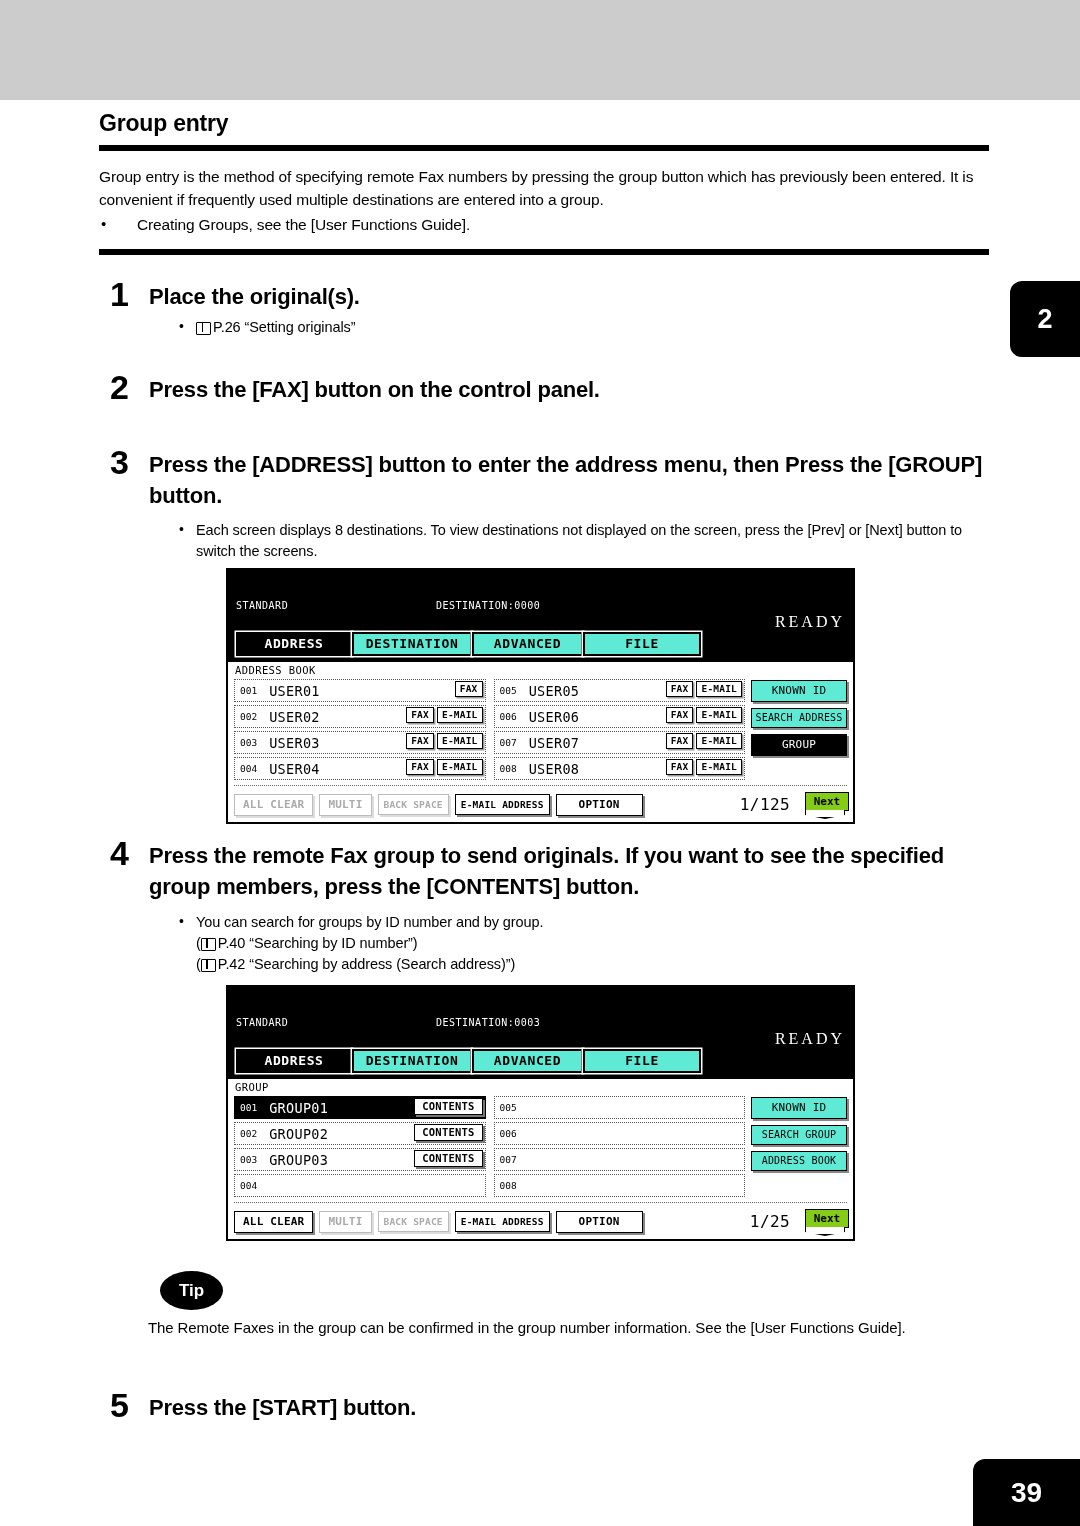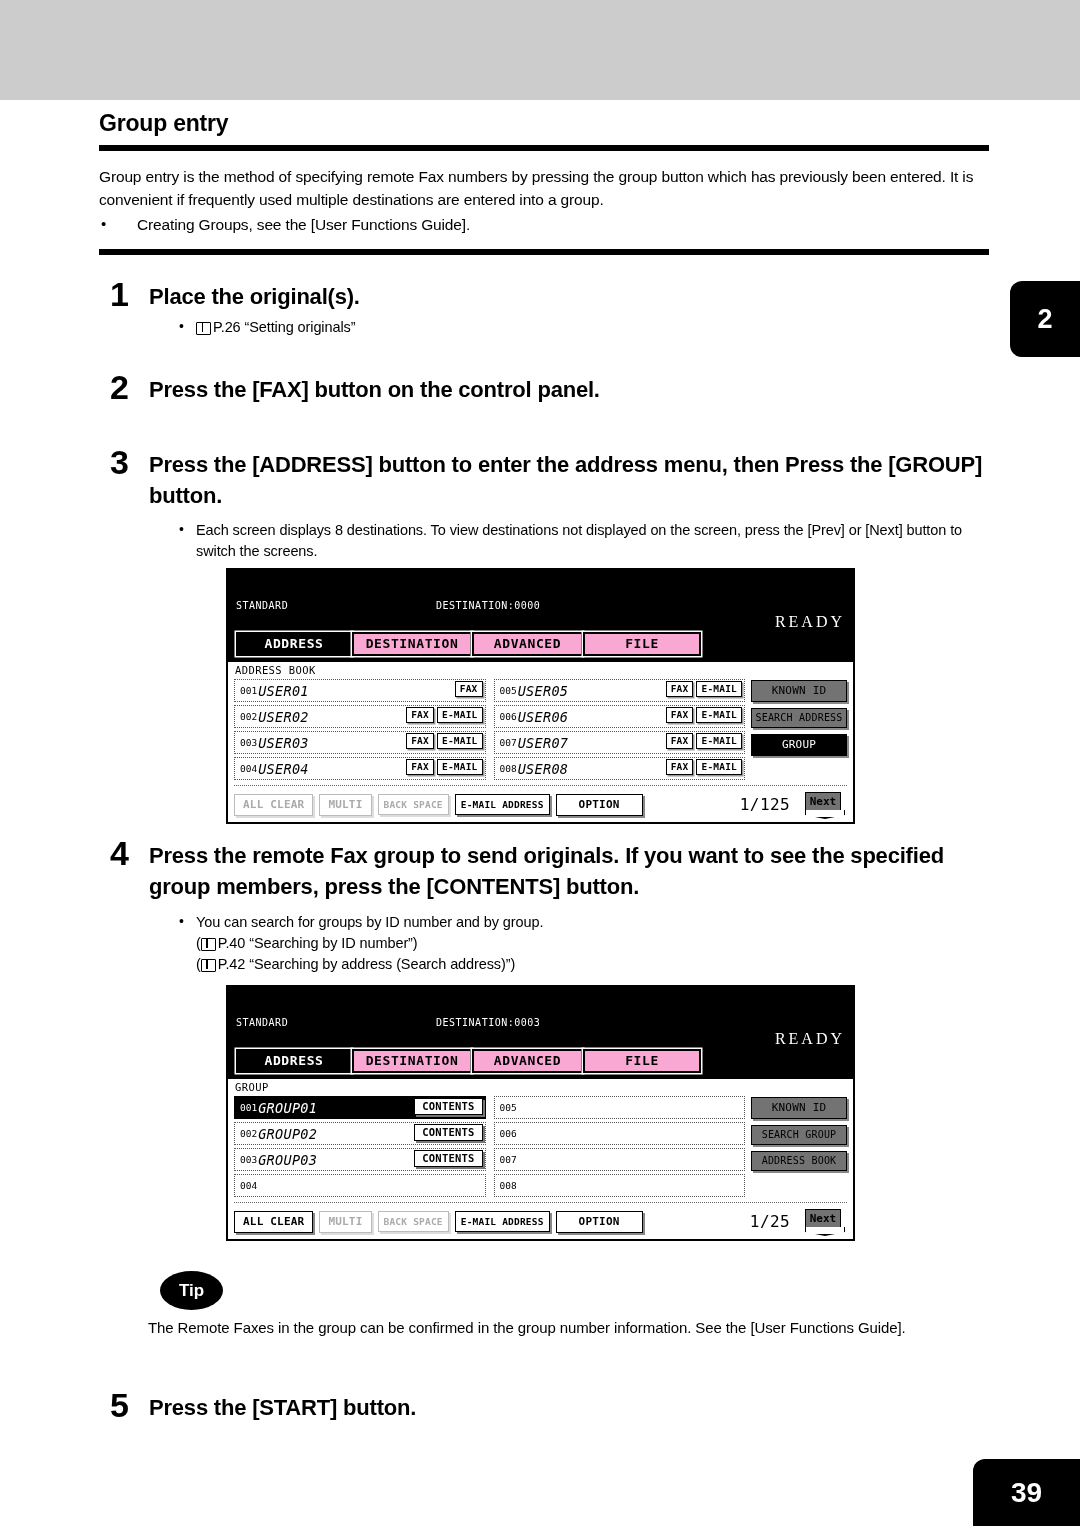--- a/index.html
+++ b/index.html
@@ -101,21 +101,21 @@
   .lcd-statusrow { display: flex; font-size: 10px; letter-spacing: 0.5px; margin-top: 24px; }
   .lcd-statusrow .s1 { width: 200px; }
   .lcd-ready { font-size: 16px; letter-spacing: 3px; margin-top: 2px; font-family: "Liberation Serif", serif; text-align: right; }
 
   .lcd-tabs {
     background: #000; display: flex; padding: 0 8px 6px 8px;
   }
   .tab-btn {
     font-family: "DejaVu Sans Mono", monospace;
     font-size: 13px; font-weight: bold; letter-spacing: 0.6px;
-    background: #f9a8d4; color: #000; border: 2px solid #000;
+    background: #5eead4; color: #000; border: 2px solid #000;
     box-shadow: 0 0 0 1.5px #fff;
     padding: 2px 0 3px 0; text-align: center;
   }
   .tab-btn.sel { background: #000; color: #fff; }
   .tab-btn.w1 { width: 116px; }
   .tab-btn.w2 { width: 120px; }
   .tab-btn.w3 { width: 111px; }
   .tab-btn.w4 { width: 118px; }
 
   .lcd-body { background: #fff; padding: 2px 6px 5px 6px; }
@@ -128,39 +128,39 @@
   .lcd-col { flex: 1; display: flex; flex-direction: column; gap: 3px; }
 
   .entry {
     position: relative; height: 23px; border: 1.5px dotted #555;
     display: flex; align-items: center; padding-left: 5px;
     font-family: "DejaVu Sans Mono", monospace;
   }
   .entry.sel { background: #000; border: 1.5px solid #000; }
   .entry.sel .e-num, .entry.sel .e-name { color: #fff; }
   .e-num { font-size: 9.5px; letter-spacing: 0; }
-  .e-name { font-size: 13.5px; letter-spacing: 0.3px; margin-left: 1px; font-style: italic; }
+  .e-name { font-size: 13.5px; letter-spacing: 0.3px; margin-left: 12px; }
   .e-actions { position: absolute; right: 2px; top: 1px; display: flex; gap: 3px; }
   .minibtn {
     font-family: "DejaVu Sans Mono", monospace;
     font-size: 9.5px; font-weight: bold; letter-spacing: 0.2px;
     border: 1.5px solid #000; background: #fff; color: #000;
     box-shadow: 1.5px 1.5px 0 #999;
     padding: 2px 4px 2px 4px; line-height: 10px;
   }
   .minibtn.wide {
     font-size: 10.5px; padding: 2px 7px 3px 7px;
     box-shadow: 2px 2px 0 #777;
   }
 
   .lcd-side { width: 96px; display: flex; flex-direction: column; gap: 6px; padding-top: 1px; }
   .sidebtn {
     font-family: "DejaVu Sans Mono", monospace;
     font-size: 11px; font-weight: normal; letter-spacing: 0.2px;
-    text-align: center; border: 1.5px solid #000; background: #737373; color: #000;
+    text-align: center; border: 1.5px solid #000; background: #5eead4; color: #000;
     box-shadow: 2px 2px 0 #888;
     padding: 3px 0 4px 0;
   }
   .sidebtn.sel { background: #000; color: #fff; }
   .sidebtn.small { font-size: 10px; }
 
   .lcd-footer {
     display: flex; align-items: center; gap: 6px;
     border-top: 1.5px dotted #666; margin-top: 5px; padding-top: 6px;
   }
@@ -173,22 +173,22 @@
   .footbtn.dim { color: #aaa; border-color: #bbb; box-shadow: 2px 2px 0 #ddd; }
   .footbtn.small { font-size: 9.5px; padding: 4px 5px 4px 5px; }
   .pagecount {
     margin-left: auto; font-family: "DejaVu Sans Mono", monospace;
     font-size: 16px; letter-spacing: 0.4px;
   }
   .nextbtn {
     position: relative; width: 40px; height: 25px; margin-left: 9px; margin-right: 2px;
   }
   .nextbtn .lbl {
-    position: absolute; left: 0; top: 0; width: 36px; height: 19px;
-    border: 1.5px solid #000; background: #737373;
+    position: absolute; left: 0; top: 0; width: 44px; height: 19px;
+    border: 1.5px solid #000; background: #84cc16;
     font-family: "DejaVu Sans Mono", monospace; font-size: 11px; font-weight: bold;
     display: flex; align-items: center; justify-content: center;
   }
   .nextbtn .tail {
     position: absolute; left: 0; top: 18px; width: 40px; height: 9px;
     background: #fff; border-left: 1.5px solid #000; border-right: 1.5px solid #000;
     clip-path: polygon(0 0, 100% 0, 100% 55%, 50% 100%, 0 55%);
     box-shadow: inset 0 -2px 0 #000;
   }
 

